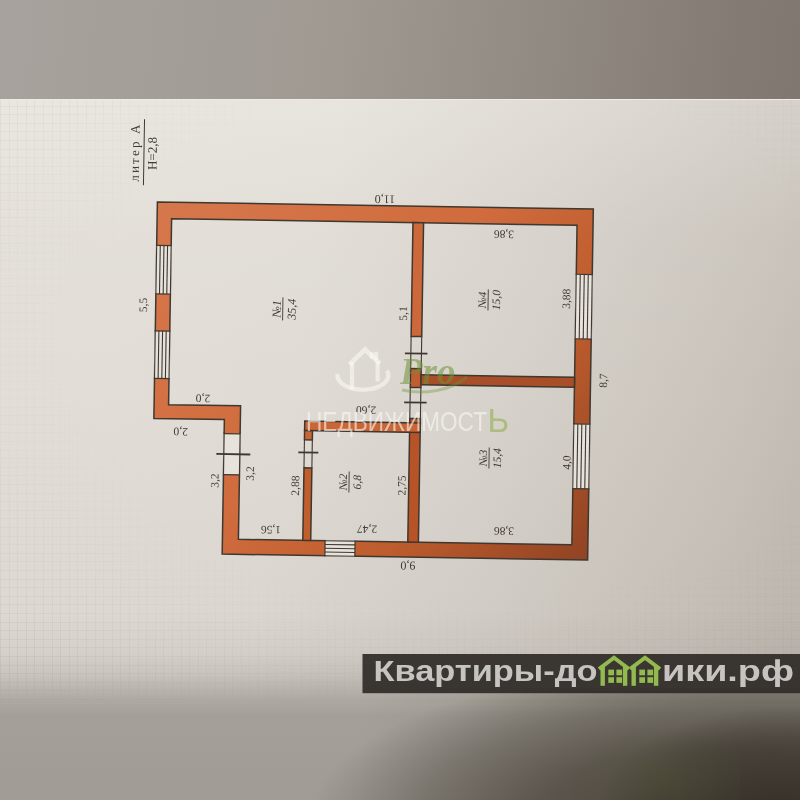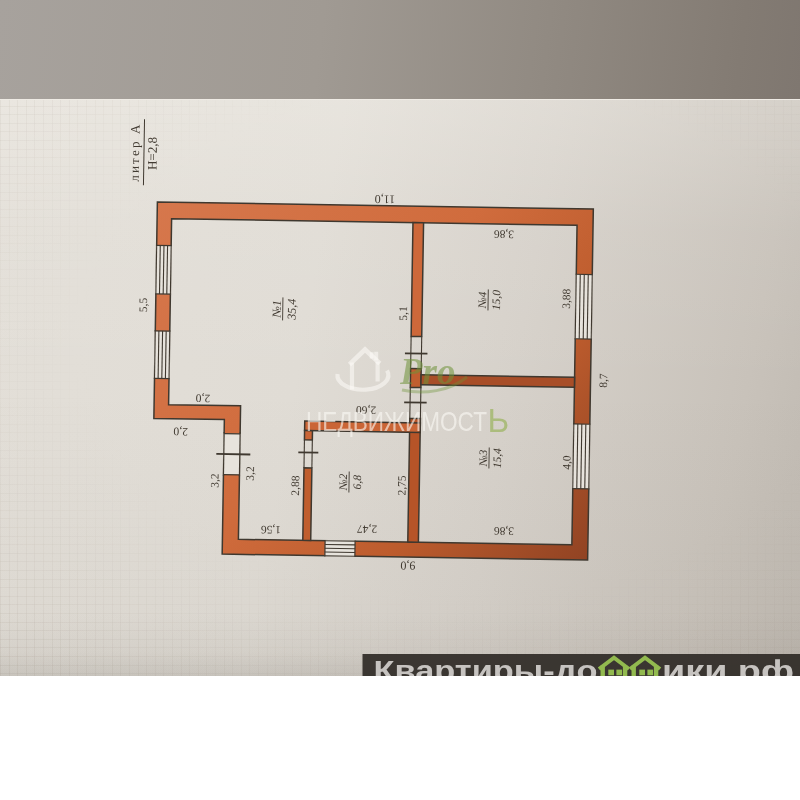--- a/index.html
+++ b/index.html
@@ -1,14 +1,14 @@
 <!DOCTYPE html>
 <html><head><meta charset="utf-8"><style>
 html,body{margin:0;padding:0}
-#page{position:relative;width:800px;height:676px;overflow:hidden;background:#ddd8d1;
+#page{position:relative;width:800px;height:800px;overflow:hidden;background:#ddd8d1;
 font-family:"Liberation Serif",serif}
 #top{position:absolute;left:0;top:0;width:800px;height:99px;
 background:linear-gradient(97deg,#a7a29d 0%,#a09a93 40%,#918a82 68%,#837b73 92%,#7f7770 100%)}
 #paper{position:absolute;left:0;top:99px;width:800px;height:604px;
 background:linear-gradient(100deg,#e3dfd8 0%,#e0dcd5 38%,#d6d1ca 62%,#c8c2ba 88%,#bfb9b1 100%);
 border-top:1px solid #eae5de}
 #paperv{position:absolute;left:0;top:99px;width:800px;height:604px;
 background:linear-gradient(180deg,rgba(255,253,248,0.25) 0%,rgba(255,253,248,0.06) 22%,rgba(0,0,0,0) 48%,rgba(93,85,75,0.04) 85%,rgba(93,85,75,0.08) 100%)}
 #grid{position:absolute;left:0;top:100px;width:800px;height:600px;
 background-image:repeating-linear-gradient(0deg,rgba(150,136,122,0.16) 0 1px,transparent 1px 8.6px),

